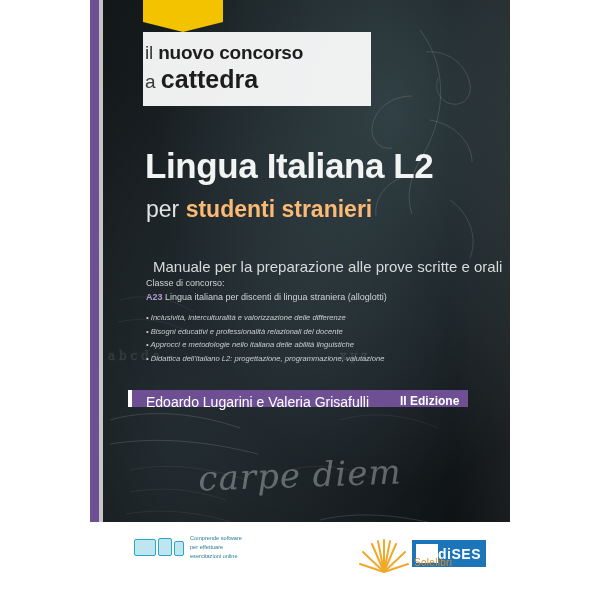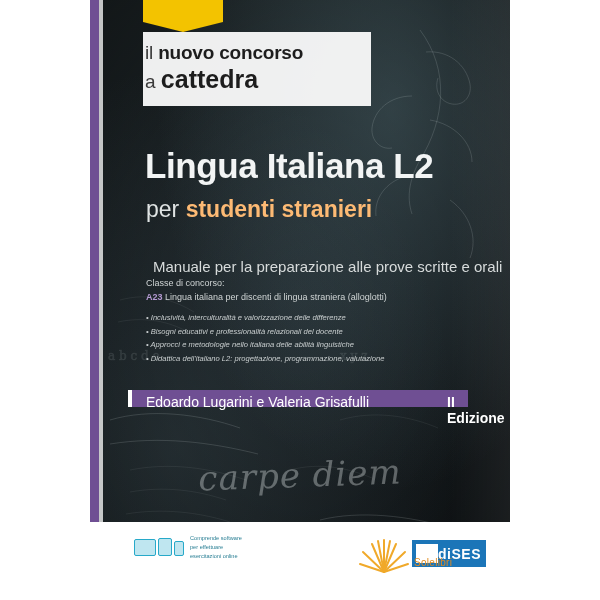--- a/index.html
+++ b/index.html
@@ -196,24 +196,23 @@
     position: absolute;
     left: 56px;
     top: 394px;
     font-size: 14px;
     color: #ffffff;
   }
   .edition {
     position: absolute;
     left: 310px;
     top: 394px;
-    font-size: 14px;
+    font-size: 12px;
     color: #ffffff;
     font-weight: bold;
-    margin-left: 47px;
   }
   
   .footer {
     position: absolute;
     left: 0;
     top: 522px;
     width: 420px;
     height: 78px;
     background: #ffffff;
   }

